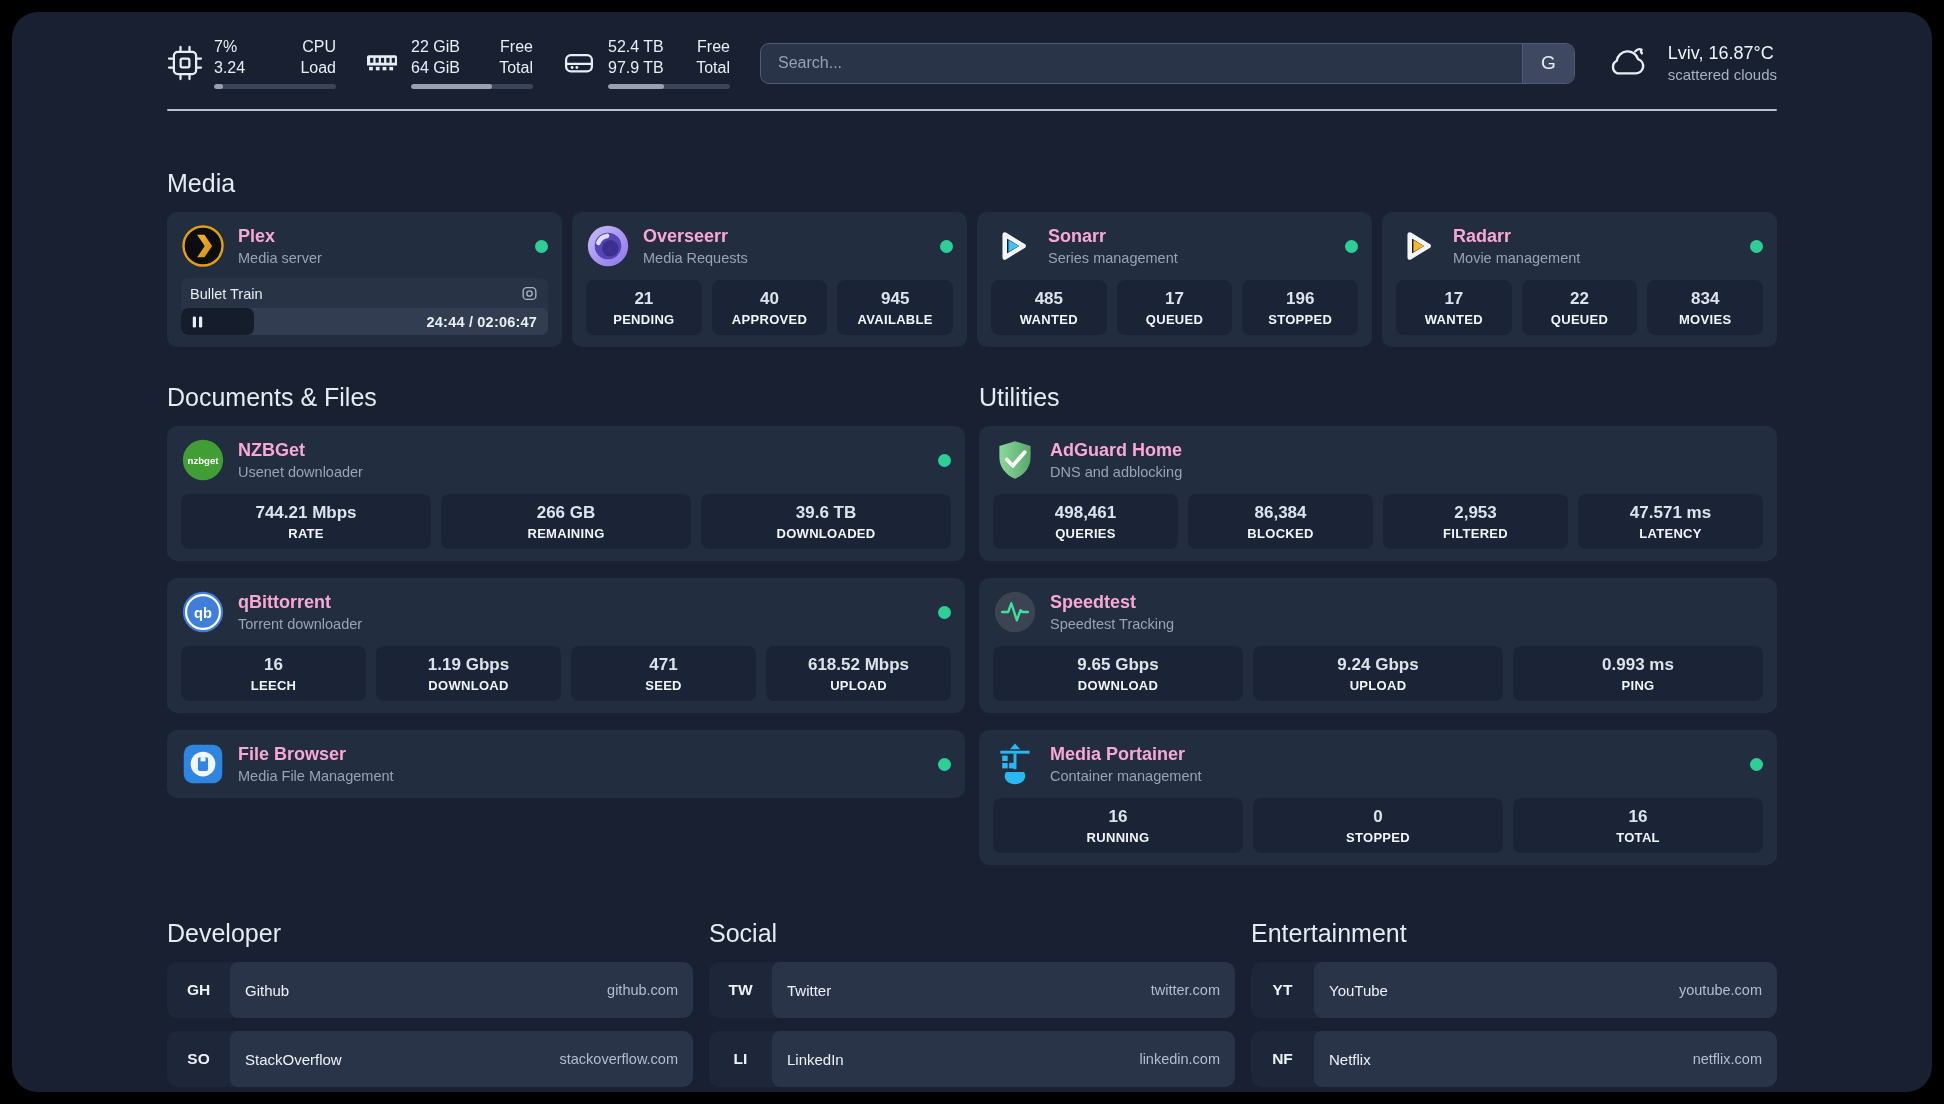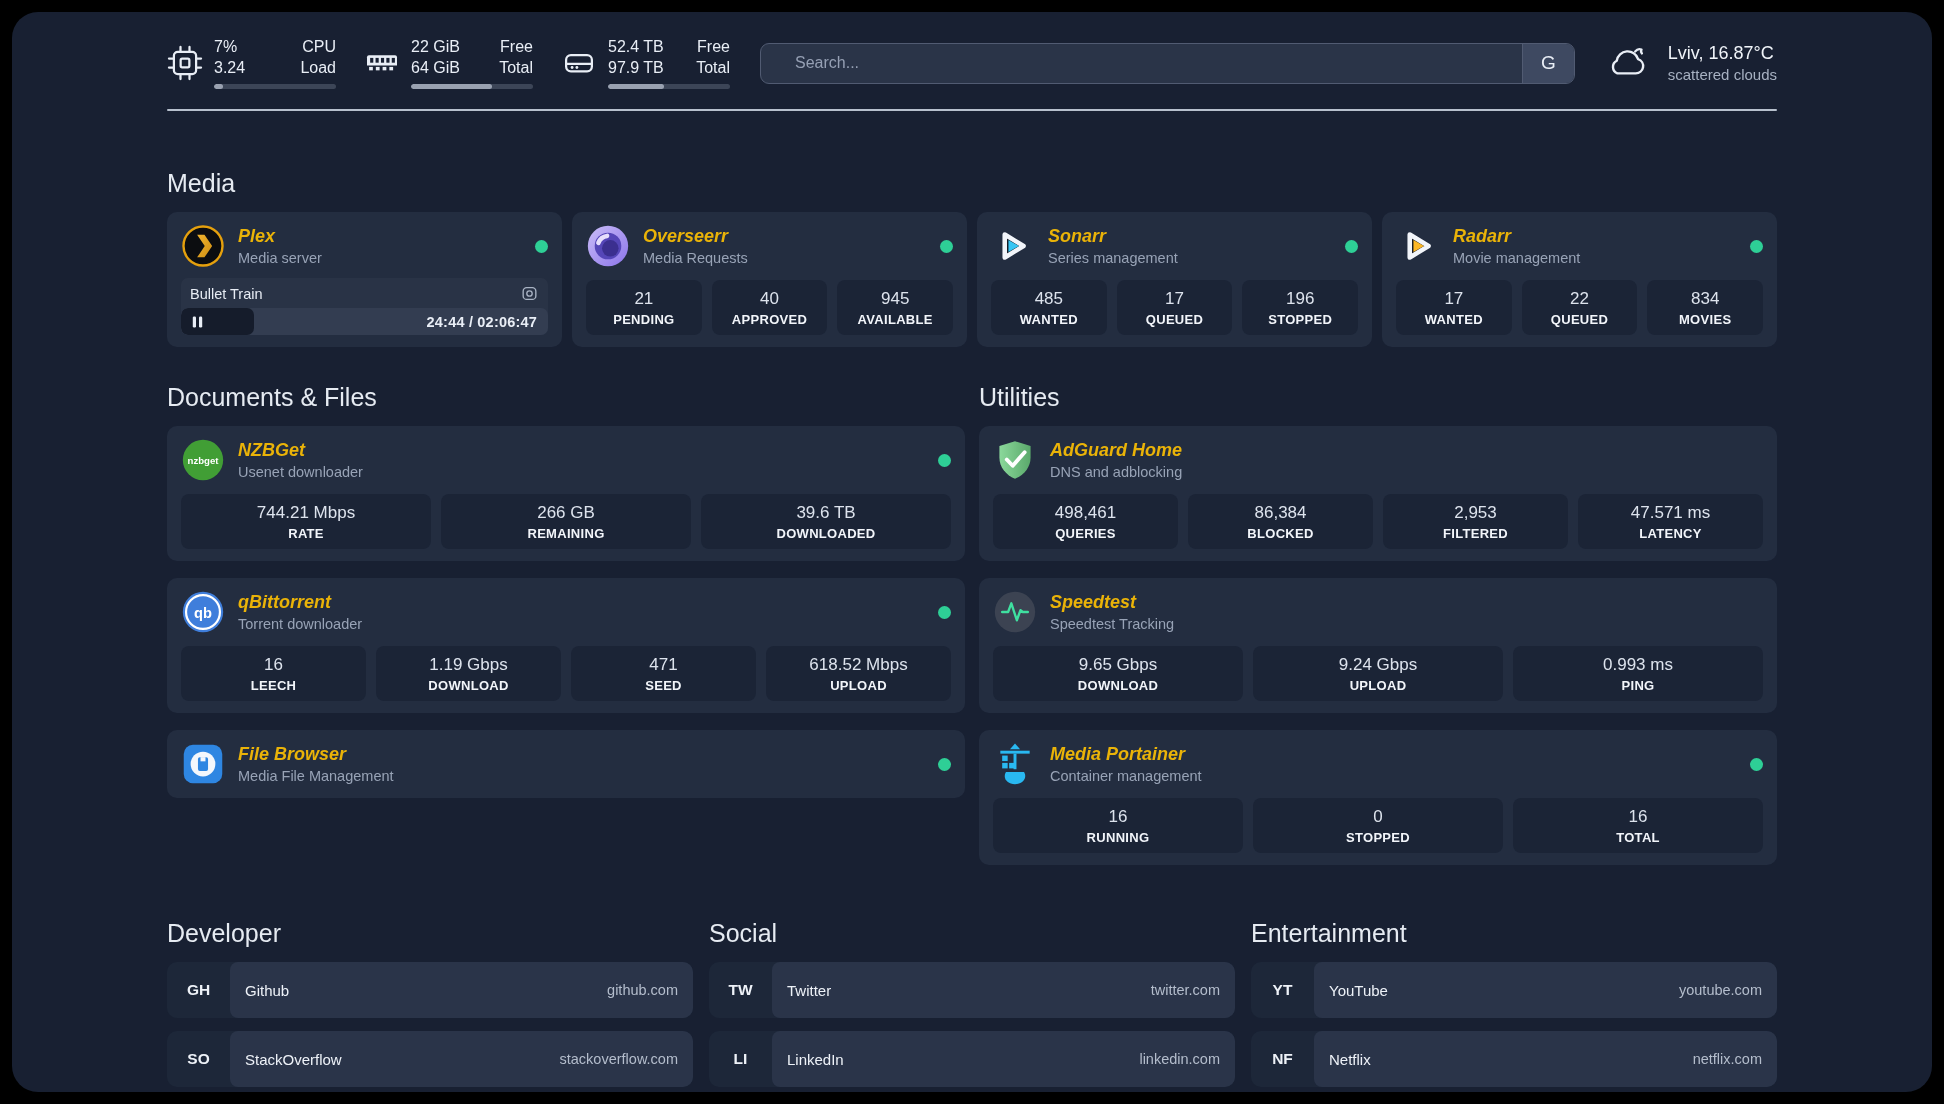--- a/index.html
+++ b/index.html
@@ -12,21 +12,21 @@
   .res { display:flex; align-items:center; gap:11px; }
   .res-icon { width:36px; height:36px; flex:none; display:flex; align-items:center; }
   .res-icon svg { width:36px; height:36px; }
   .res-body { width:122px; }
   .res-cols { display:flex; justify-content:space-between; font-size:16px; line-height:1.3; color:#e9eef6; }
   .res-col.right { text-align:right; }
   .res-bar { height:5px; background:#3c4557; border-radius:3px; margin-top:6px; position:relative; overflow:hidden; }
   .res-fill { position:absolute; left:0; top:0; bottom:0; background:#99a1b0; border-radius:3px; }
 
   .search { flex:1; display:flex; align-items:stretch; margin:0 30px; height:41px; background:#2a3448; border:1px solid #515b72; border-radius:9px; overflow:hidden; }
-  .search input { flex:1; background:transparent; border:0; outline:0; color:#dde3ee; font-size:16px; padding:0 34px; font-family:inherit; }
+  .search input { flex:1; background:transparent; border:0; outline:0; color:#dde3ee; font-size:16px; padding:0 17px; font-family:inherit; }
   .search input::placeholder { color:#96a0b4; }
   .search-btn { width:52px; background:#3e4961; color:#e9eef6; font-size:19px; font-weight:500; display:flex; align-items:center; justify-content:center; border:0; border-left:1px solid #515b72; border-radius:0 8px 8px 0; cursor:pointer; font-family:inherit; }
 
   .weather { display:flex; align-items:center; gap:19px; flex:none; }
   .weather svg { width:44px; height:36px; }
   .weather-loc { font-size:18px; color:#f0f4f9; }
   .weather-cond { font-size:15px; color:#a7b1c2; margin-top:2px; }
 
   .divider { height:2px; background:#c9d1de; opacity:.9; border-radius:1px; margin-top:13px; }
 
@@ -35,26 +35,26 @@
   .media-section { margin-top:58px; }
   .media-grid { display:grid; grid-template-columns:repeat(4,1fr); gap:10px; }
   .two-col { display:grid; grid-template-columns:1fr 1fr; gap:14px; margin-top:36px; align-items:start; }
   .col-stack { display:flex; flex-direction:column; gap:17px; }
 
   
   .card { background:#232d40; border-radius:10px; padding:12px 14px; cursor:pointer; }
   .card-head { display:flex; align-items:center; gap:13px; }
   .svc-icon { width:44px; height:44px; flex:none; display:flex; }
   .svc-icon svg { width:44px; height:44px; }
-  .svc-title { font-size:18px; font-weight:700; color:#eab308;font-style:italic; }
+  .svc-title { font-size:18px; font-weight:700; color:#f9a8d4; }
   .svc-sub { font-size:14.5px; color:#98a3b6; margin-top:3px; }
   .dot { margin-left:auto; width:13px; height:13px; border-radius:50%; background:#2ecf96; flex:none; }
   .stats { display:flex; gap:10px; margin-top:12px; }
   .stat { flex:1; background:#1b2436; border-radius:8px; text-align:center; padding:9px 4px 8px 4px; }
-  .stat-value { font-size:17px; color:#dde3ed; }
+  .stat-value { font-size:17px; color:#dde3ed;font-weight:bold; }
   .stat-label { font-size:13px; font-weight:700; color:#f2f5fa; margin-top:3px; letter-spacing:.3px; }
 
   
   .player { margin-top:10px; background:rgba(255,255,255,.03); border-radius:7px; padding:3px 0 0 0; }
   .player-title-row { display:flex; align-items:center; justify-content:space-between; padding:3px 9px 5px 9px; }
   .player-title { font-size:14.5px; color:#e7ecf4; }
   .video-icon svg { width:19px; height:19px; display:block; }
   .player-bar { position:relative; height:27px; background:#333d51; border-radius:7px; overflow:hidden; }
   .player-fill { height:100%; background:#151c2b; border-radius:7px; }
   .pause-icon { position:absolute; left:9px; top:50%; transform:translateY(-50%); width:15px; height:15px; cursor:pointer; }

